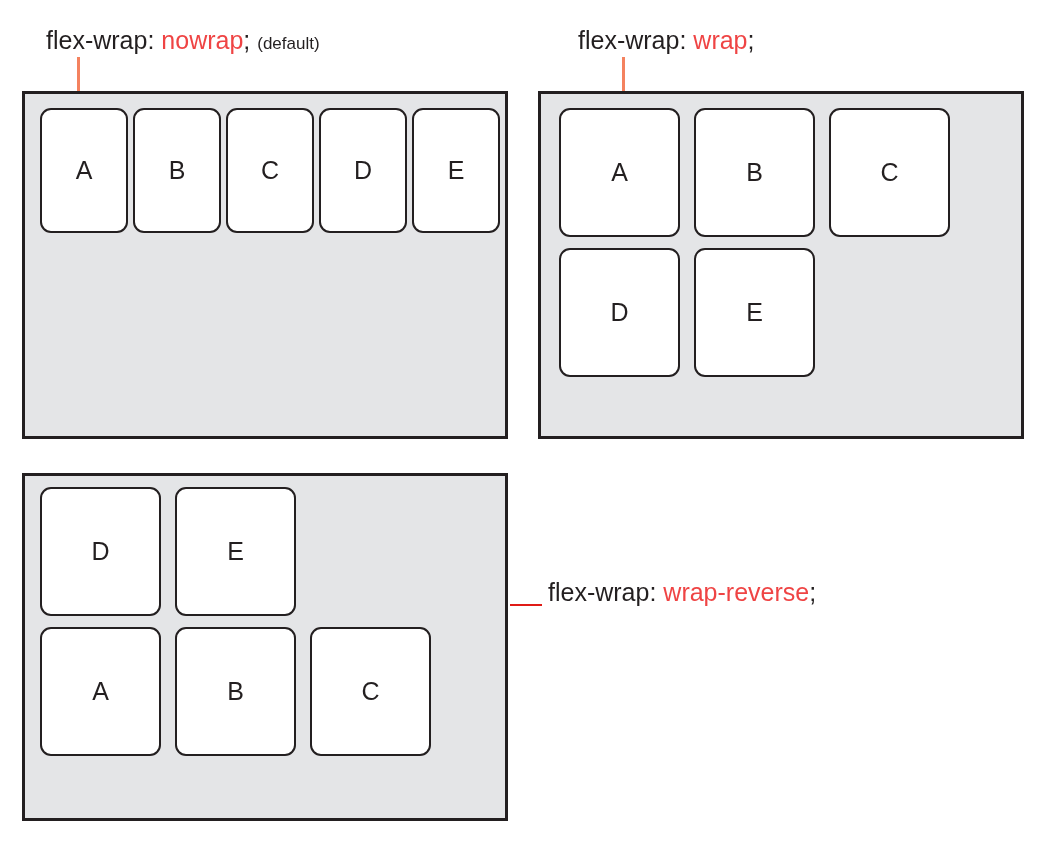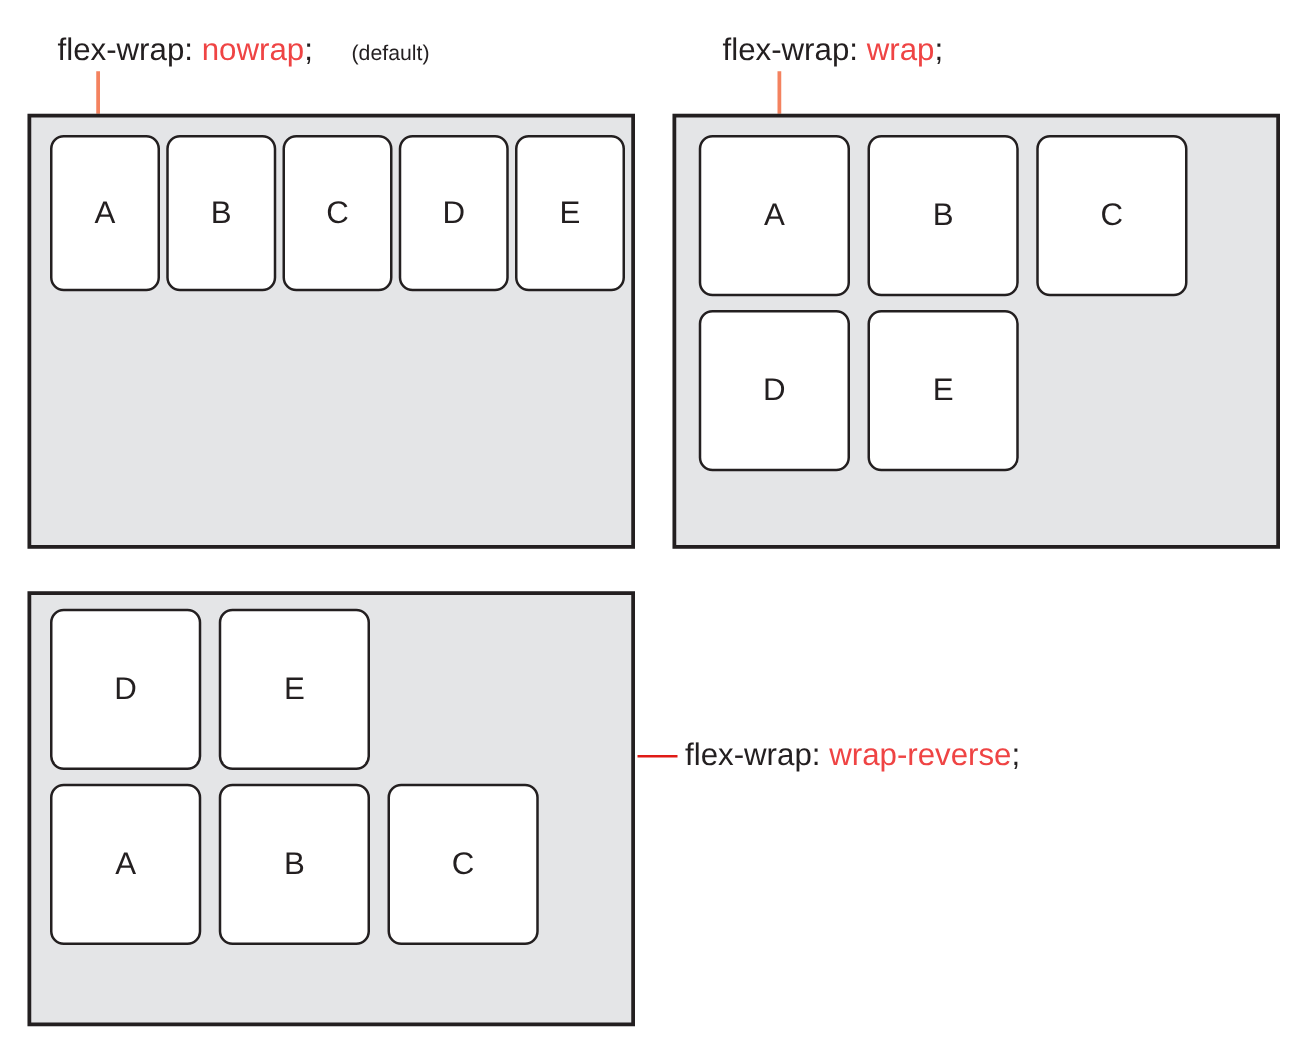--- a/index.html
+++ b/index.html
@@ -24,26 +24,25 @@
     line-height: 1;
     color: #231f20;
     font-weight: 400;
   }
   .label .kw {
     color: #ef4444;
   }
   .label .note {
     font-size: 17px;
     color: #231f20;
-    margin-left: 24px;
   }
 
   #label-nowrap      { left: 46px;  top: 28px; }
   #label-wrap        { left: 578px; top: 28px; text-align: right; }
-  #label-wrapreverse { left: 548px; top: 592px; }
+  #label-wrapreverse { left: 548px; top: 580px; }
 
   
   .connector {
     position: absolute;
   }
   .connector.vertical {
     width: 3px;
   }
   .connector.horizontal {
     height: 2px;

